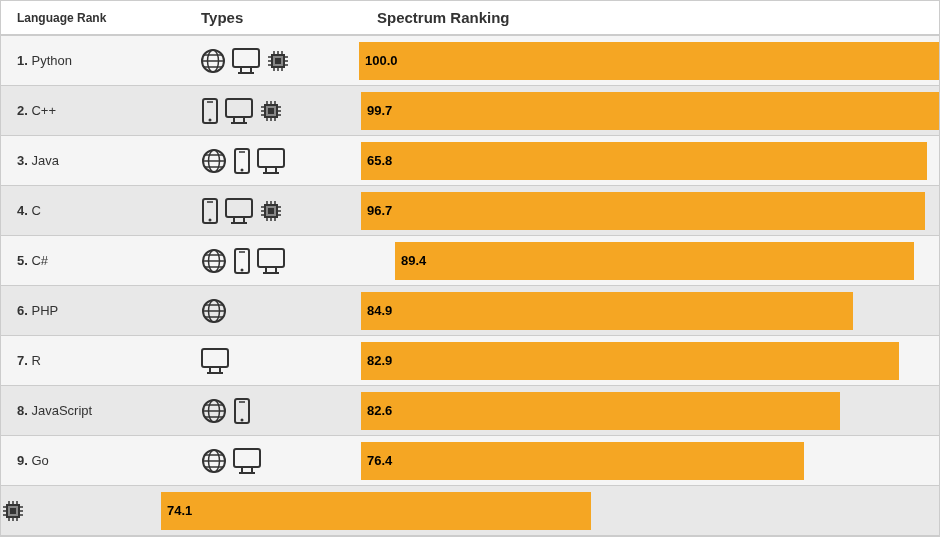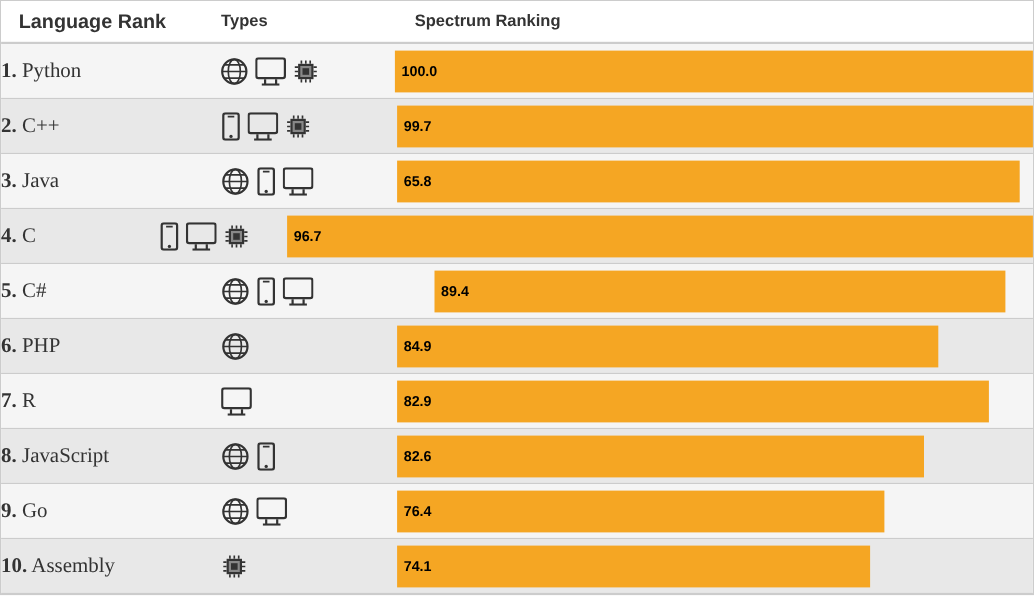--- a/index.html
+++ b/index.html
@@ -17,21 +17,21 @@
       display: flex;
       align-items: center;
       padding: 8px 0 8px 0;
       border-bottom: 2px solid #ccc;
       background: #fff;
     }
     .col-rank {
       width: 200px;
       padding-left: 16px;
       font-weight: bold;
-      font-size: 18px;
+      font-size: 12px;
       color: #333;
     }
     .col-types {
       width: 160px;
       font-weight: bold;
       font-size: 15px;
       color: #333;
     }
     .col-spectrum {
       flex: 1;
@@ -47,23 +47,23 @@
       border-bottom: 1px solid #ccc;
     }
     .data-row.even {
       background: #f5f5f5;
     }
     .data-row.odd {
       background: #e8e8e8;
     }
     .rank-cell {
       width: 200px;
-      font-size: 19px;
+      padding-left: 16px;
+      font-size: 13px;
       color: #333;
-      font-family: Liberation Serif, serif;
     }
     .rank-cell .rank-num {
       font-weight: bold;
     }
     .types-cell {
       width: 160px;
       display: flex;
       align-items: center;
       gap: 6px;
       font-size: 20px;
@@ -238,21 +238,21 @@
     <line x1="2" y1="8" x2="5" y2="8" stroke="#333" stroke-width="1.5"></line>
     <line x1="2" y1="12" x2="5" y2="12" stroke="#333" stroke-width="1.5"></line>
     <line x1="2" y1="16" x2="5" y2="16" stroke="#333" stroke-width="1.5"></line>
     <line x1="19" y1="8" x2="22" y2="8" stroke="#333" stroke-width="1.5"></line>
     <line x1="19" y1="12" x2="22" y2="12" stroke="#333" stroke-width="1.5"></line>
     <line x1="19" y1="16" x2="22" y2="16" stroke="#333" stroke-width="1.5"></line>
   </svg>
         </div>
         <div class="bar-cell">
           <div class="bar-wrapper">
-            <div class="bar" style="width: 678px;">96.7</div>
+            <div class="bar" style="width: 564px;">96.7</div>
           </div>
         </div>
       </div>
       <div class="data-row even">
         <div class="rank-cell"><span class="rank-num">5.</span> C#</div>
         <div class="types-cell">
           <svg class="icon-svg" width="26" height="26" viewBox="0 0 26 26">
     <circle cx="13" cy="13" r="11" fill="none" stroke="#333" stroke-width="2"></circle>
     <ellipse cx="13" cy="13" rx="5.5" ry="11" fill="none" stroke="#333" stroke-width="1.5"></ellipse>
     <line x1="2" y1="13" x2="24" y2="13" stroke="#333" stroke-width="1.5"></line>
@@ -349,21 +349,20 @@
     <line x1="6" y1="25" x2="22" y2="25" stroke="#333" stroke-width="2"></line>
   </svg>
         </div>
         <div class="bar-cell">
           <div class="bar-wrapper">
             <div class="bar" style="width: 443px;">76.4</div>
           </div>
         </div>
       </div>
       <div class="data-row odd">
-        <div class="rank-cell"><span class="rank-num">10.</span> Assembly</div>
         <div class="types-cell">
           <svg class="icon-svg" width="24" height="24" viewBox="0 0 24 24">
     <rect x="5" y="5" width="14" height="14" fill="#333"></rect>
     <rect x="7" y="7" width="10" height="10" fill="#888"></rect>
     <rect x="9" y="9" width="6" height="6" fill="#333"></rect>
     <line x1="8" y1="2" x2="8" y2="5" stroke="#333" stroke-width="1.5"></line>
     <line x1="12" y1="2" x2="12" y2="5" stroke="#333" stroke-width="1.5"></line>
     <line x1="16" y1="2" x2="16" y2="5" stroke="#333" stroke-width="1.5"></line>
     <line x1="8" y1="19" x2="8" y2="22" stroke="#333" stroke-width="1.5"></line>
     <line x1="12" y1="19" x2="12" y2="22" stroke="#333" stroke-width="1.5"></line>

